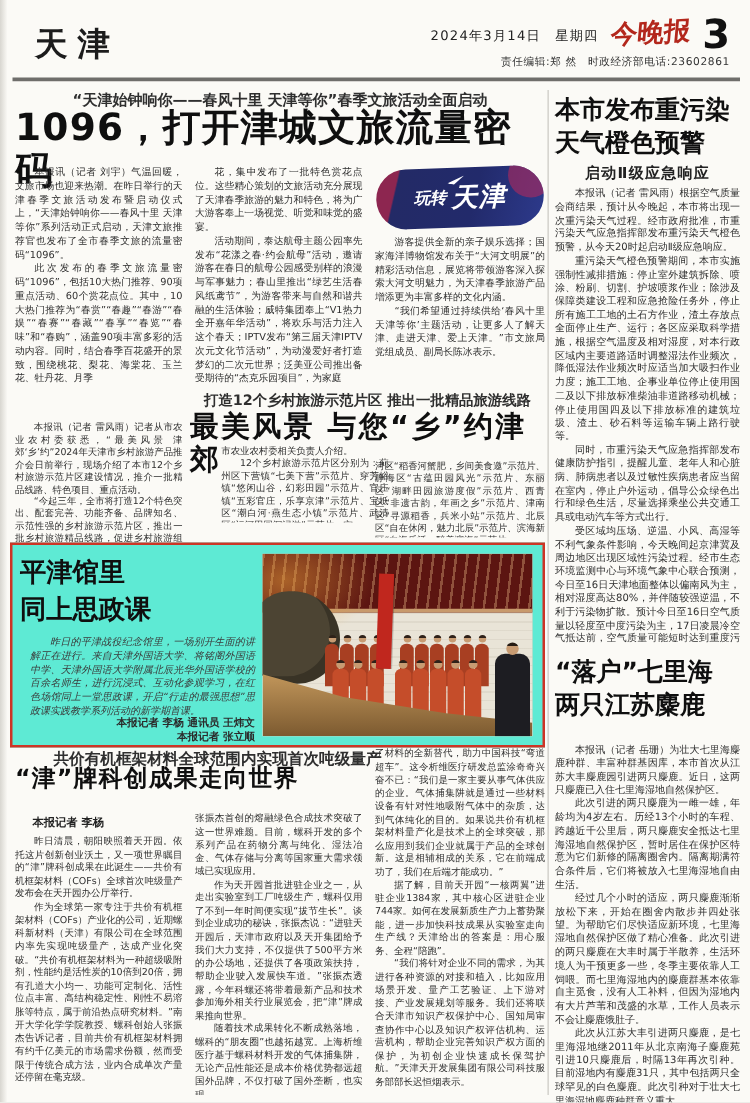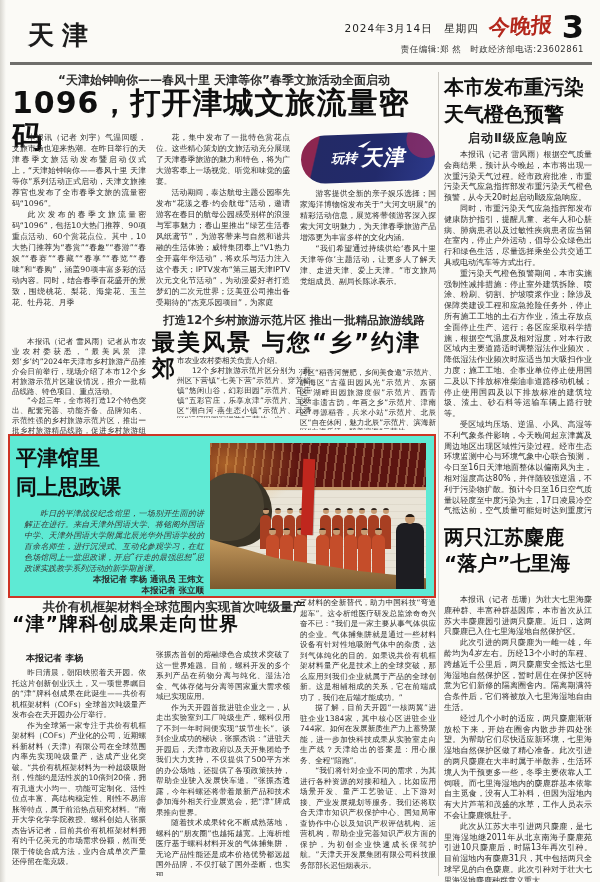--- a/index.html
+++ b/index.html
@@ -209,28 +209,28 @@
     <p class="bt">“我们将针对企业不同的需求，为其进行各种资源的对接和植入，比如应用场景开发、量产工艺验证、上下游对接、产业发展规划等服务。我们还将联合天津市知识产权保护中心、国知局审查协作中心以及知识产权评估机构、运营机构，帮助企业完善知识产权方面的保护，为初创企业快速成长保驾护航。”天津天开发展集团有限公司科技服务部部长迟恒烟表示。</p>
   </div>
 
   <div class="hl a-hl">
     <div>本市发布重污染</div>
     <div>天气橙色预警</div>
   </div>
   <div class="a-sub">启动Ⅱ级应急响应</div>
   <div class="a-body">
     <p class="bt">本报讯（记者 雷风雨）根据空气质量会商结果，预计从今晚起，本市将出现一次重污染天气过程。经市政府批准，市重污染天气应急指挥部发布重污染天气橙色预警，从今天20时起启动Ⅱ级应急响应。</p>
+    <p class="bt">重污染天气橙色预警期间，本市实施强制性减排措施：停止室外建筑拆除、喷涂、粉刷、切割、护坡喷浆作业；除涉及保障类建设工程和应急抢险任务外，停止所有施工工地的土石方作业，渣土存放点全面停止生产、运行；各区应采取科学措施，根据空气温度及相对湿度，对本行政区域内主要道路适时调整湿法作业频次，降低湿法作业频次时应适当加大吸扫作业力度；施工工地、企事业单位停止使用国二及以下排放标准柴油非道路移动机械；停止使用国四及以下排放标准的建筑垃圾、渣土、砂石料等运输车辆上路行驶等。</p>
     <p class="bt">同时，市重污染天气应急指挥部发布健康防护指引，提醒儿童、老年人和心脏病、肺病患者以及过敏性疾病患者应当留在室内，停止户外运动，倡导公众绿色出行和绿色生活，尽量选择乘坐公共交通工具或电动汽车等方式出行。</p>
-    <p class="bt">重污染天气橙色预警期间，本市实施强制性减排措施：停止室外建筑拆除、喷涂、粉刷、切割、护坡喷浆作业；除涉及保障类建设工程和应急抢险任务外，停止所有施工工地的土石方作业，渣土存放点全面停止生产、运行；各区应采取科学措施，根据空气温度及相对湿度，对本行政区域内主要道路适时调整湿法作业频次，降低湿法作业频次时应适当加大吸扫作业力度；施工工地、企事业单位停止使用国二及以下排放标准柴油非道路移动机械；停止使用国四及以下排放标准的建筑垃圾、渣土、砂石料等运输车辆上路行驶等。</p>
     <p class="bt">受区域均压场、逆温、小风、高湿等不利气象条件影响，今天晚间起京津冀及周边地区出现区域性污染过程。经市生态环境监测中心与环境气象中心联合预测，今日至16日天津地面整体以偏南风为主，相对湿度高达80%，并伴随较强逆温，不利于污染物扩散。预计今日至16日空气质量以轻度至中度污染为主，17日凌晨冷空气抵达前，空气质量可能短时达到重度污染水平。</p>
   </div>
 
   <div class="hl e-hl">
+    <div>“落户”七里海</div>
     <div>两只江苏麋鹿</div>
-    <div>“落户”七里海</div>
   </div>
   <div class="e-body">
     <p class="bt">本报讯（记者 岳珊）为壮大七里海麋鹿种群、丰富种群基因库，本市首次从江苏大丰麋鹿园引进两只麋鹿。近日，这两只麋鹿已入住七里海湿地自然保护区。</p>
     <p class="bt">此次引进的两只麋鹿为一雌一雄，年龄均为4岁左右。历经13个小时的车程、跨越近千公里后，两只麋鹿安全抵达七里海湿地自然保护区，暂时居住在保护区特意为它们新修的隔离圈舍内。隔离期满符合条件后，它们将被放入七里海湿地自由生活。</p>
     <p class="bt">经过几个小时的适应，两只麋鹿渐渐放松下来，开始在圈舍内散步并四处张望。为帮助它们尽快适应新环境，七里海湿地自然保护区做了精心准备。此次引进的两只麋鹿在大丰时属于半散养，生活环境人为干预更多一些，冬季主要依靠人工饲喂。而七里海湿地内的麋鹿群基本依靠自主觅食，没有人工补料，但因为湿地内有大片芦苇和茂盛的水草，工作人员表示不会让麋鹿饿肚子。</p>
     <p class="bt">此次从江苏大丰引进两只麋鹿，是七里海湿地继2011年从北京南海子麋鹿苑引进10只麋鹿后，时隔13年再次引种。目前湿地内有麋鹿31只，其中包括两只全球罕见的白色麋鹿。此次引种对于壮大七里海湿地麋鹿种群意义重大。</p>
   </div>
 
 </div>
 

